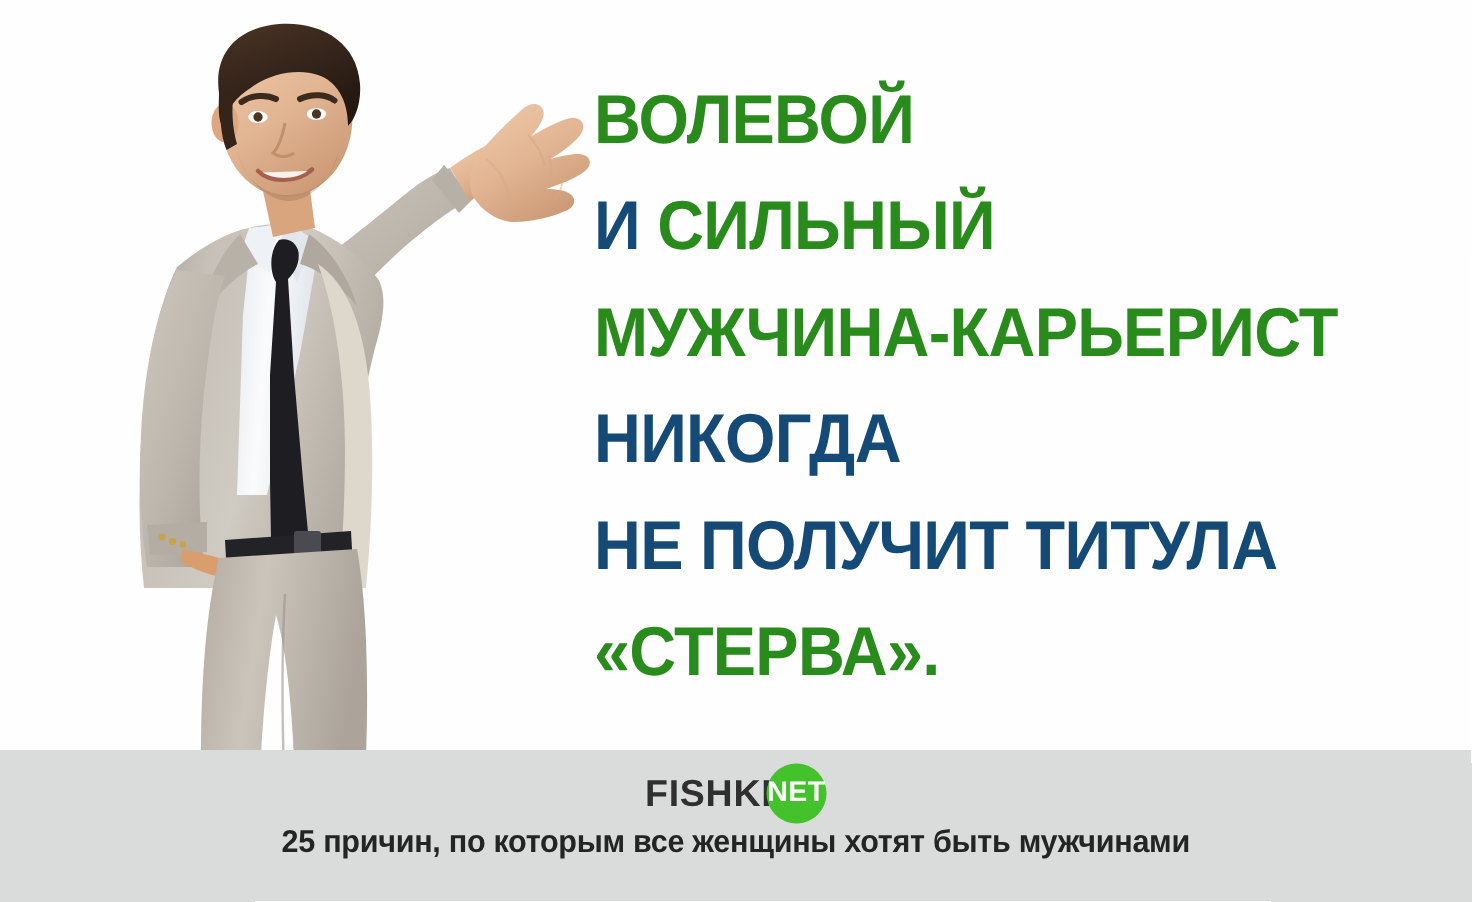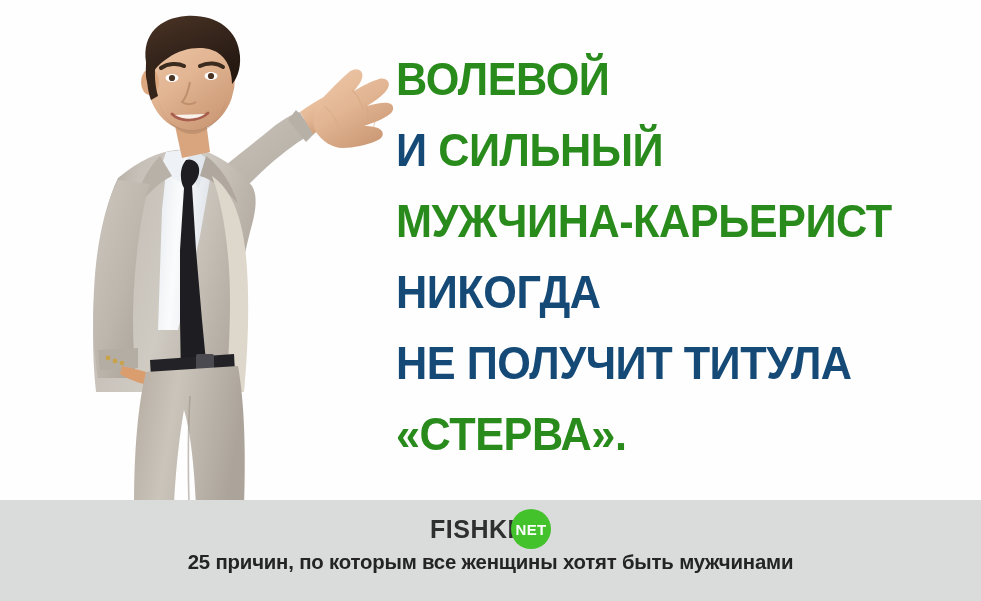--- a/index.html
+++ b/index.html
@@ -85,21 +85,21 @@
     height: 40px;
     border-radius: 50%;
     background: #43c22c;
     display: flex;
     align-items: center;
     justify-content: center;
   }
   #logo-badge span {
     font-family: "Liberation Sans", sans-serif;
     font-weight: bold;
-    font-size: 15px;
+    font-size: 19px;
     color: #ffffff;
     letter-spacing: 0.3px;
   }
   #caption {
     position: absolute;
     left: 0;
     top: 50px;
     width: 981px;
     text-align: center;
     font-family: "Liberation Sans", sans-serif;

